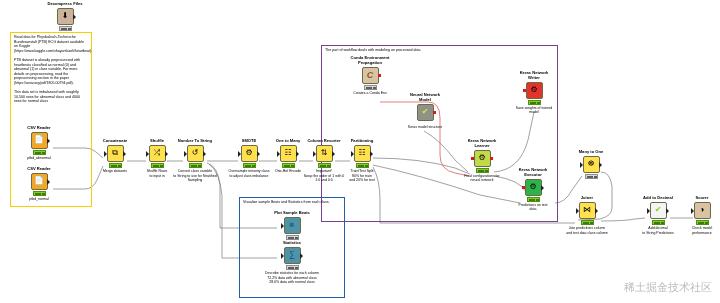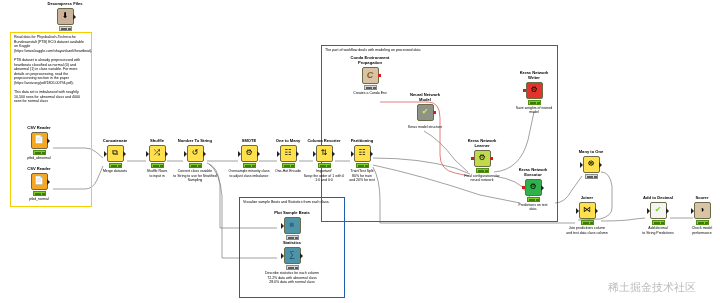--- a/index.html
+++ b/index.html
@@ -70,21 +70,21 @@
   .c-green{background:#2fb24c;}
   .c-red{background:#e2342b;}
   .c-teal{background:#4f93a8;}
   .c-tan{background:#d8c3a5;}
   .c-white{background:#f4f4f4;}
 
   svg#wires{position:absolute;left:0;top:0;width:720px;height:303px;pointer-events:none;}
   .wire{fill:none;stroke:#7a7a7a;stroke-width:0.7;}
   .wire-red{fill:none;stroke:#e05a5a;stroke-width:0.8;}
 
-  .wm{position:absolute;right:24px;bottom:8px;font-size:11px;color:#bdbdbd;font-family:"Liberation Sans",sans-serif;}
+  .wm{position:absolute;right:8px;bottom:8px;font-size:11px;color:#bdbdbd;font-family:"Liberation Sans",sans-serif;}
 </style>
 </head>
 <body>
 
 <div id="canvas">
 
   <svg id="wires" viewBox="0 0 720 303">
 
     <path class="wire" d="M 53 148 L 85 148 Q 92 148 96 152 L 103 158"></path>
 

